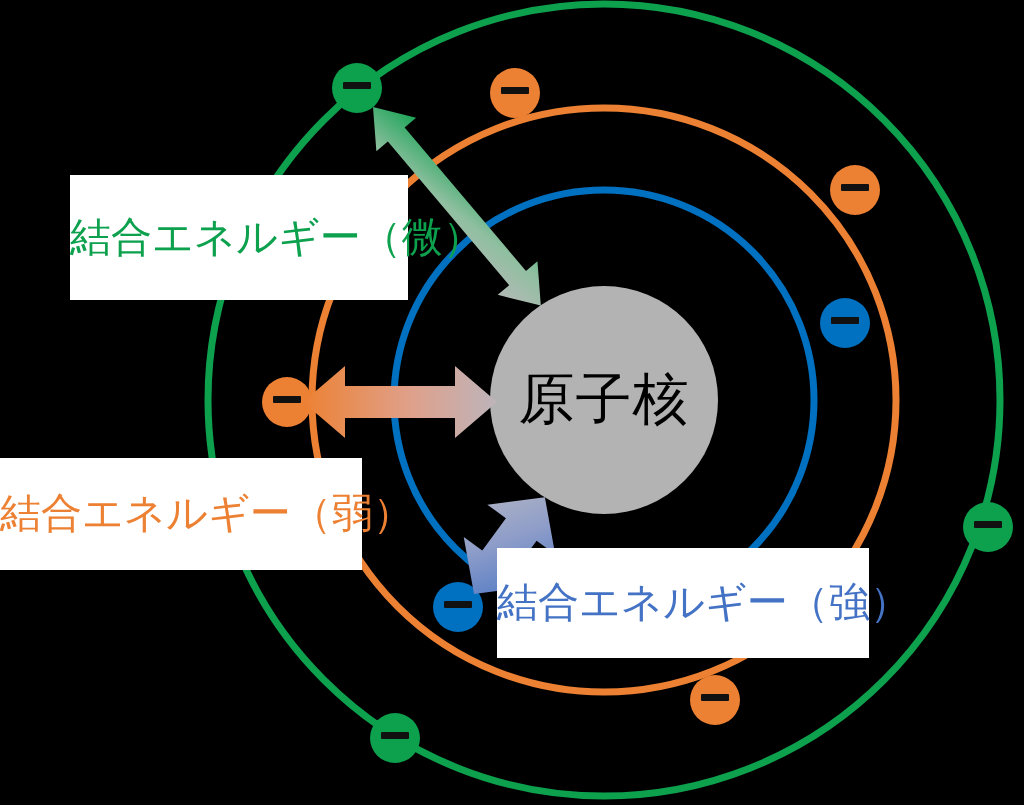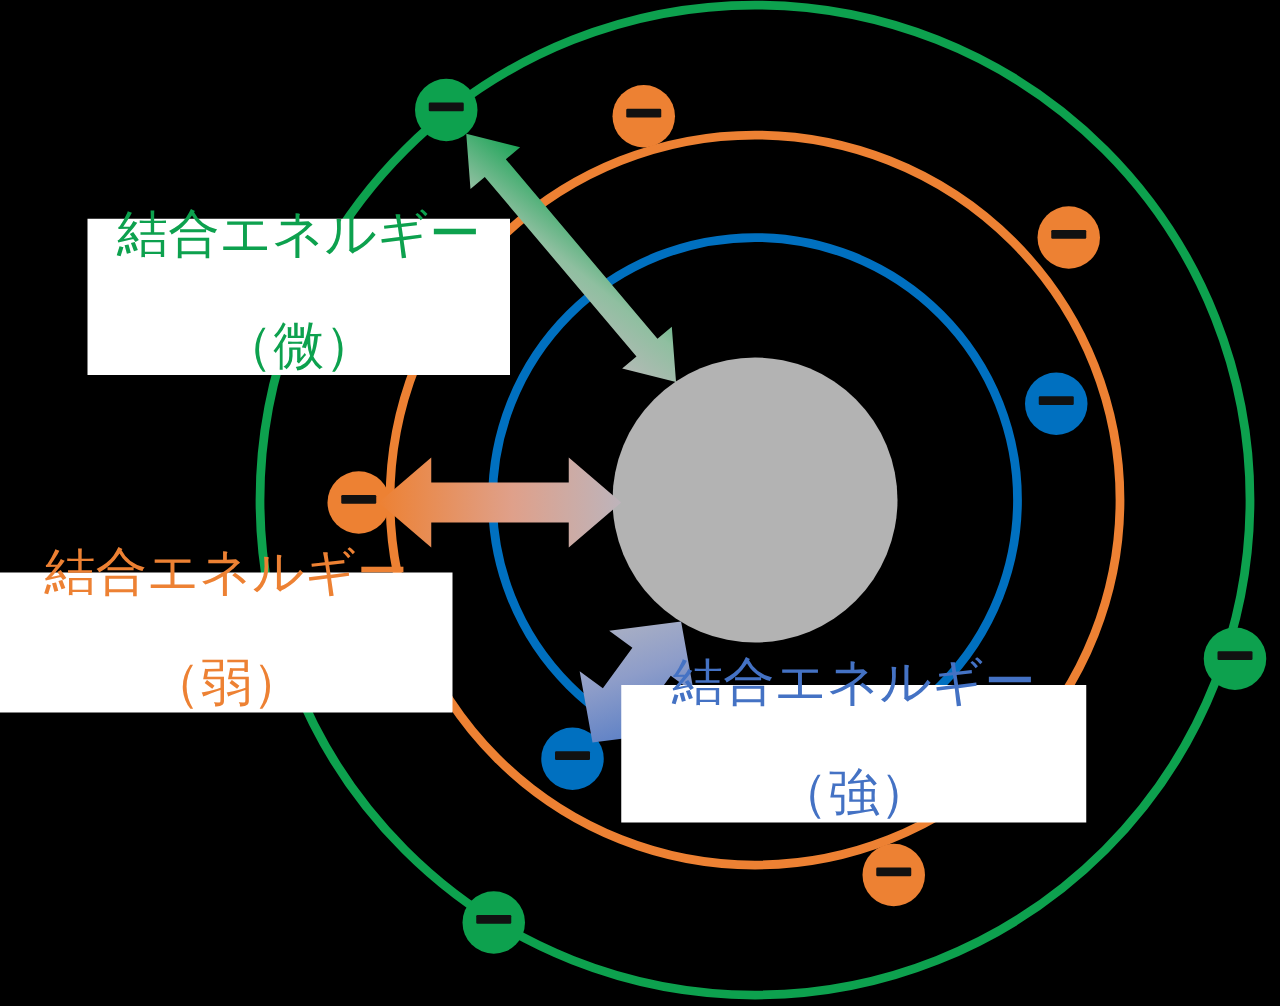--- a/index.html
+++ b/index.html
@@ -2,22 +2,22 @@
 <html><head>
 <meta charset="utf-8">
 <title>atom-binding-energy-diagram</title>
 <style>
   html,body{margin:0;padding:0;background:#000;}
   body{width:1024px;height:805px;overflow:hidden;
        font-family:"DejaVu Sans","Liberation Sans",sans-serif;}
   #stage{position:relative;width:1024px;height:805px;background:#000;}
   #svgroot{position:absolute;left:0;top:0;width:1024px;height:805px;}
   .labelbox{position:absolute;background:#ffffff;display:flex;
-            flex-direction:column;align-items:center;justify-content:flex-end;
-            line-height:1.12;white-space:pre;gap:43px;}
+            flex-direction:row;align-items:center;justify-content:space-between;
+            line-height:1.12;white-space:pre;}
   .labelbox .l1,.labelbox .l2{display:block;text-align:center;}
   #label-weakest{left:70px;top:175px;width:338px;height:125px;font-size:41px;}
   #label-weak{left:0px;top:458px;width:362px;height:112px;font-size:41px;}
   #label-strong{left:497px;top:548px;width:372px;height:110px;font-size:41px;}
   #nucleus-label{position:absolute;left:494px;top:362px;width:220px;
     height:76px;display:flex;align-items:center;justify-content:center;
     font-size:56px;color:#000000;letter-spacing:1px;}
 </style>
 </head>
 <body>
@@ -100,20 +100,21 @@
 
     <g transform="translate(303,402)">
       <polygon fill="url(#gradOrange)" points="0,0 42,-36 42,-16 152,-16 152,-36 194,0 152,36 152,16 42,16 42,36"></polygon>
     </g>
 
     <g transform="translate(474,594) rotate(-53.8)">
       <polygon fill="url(#gradBlue)" points="0,0 40,-42 40,-19 80,-19 80,-42 120,0 80,42 80,19 40,19 40,42"></polygon>
     </g>
   </svg>
 
+  <div id="nucleus-label">原子核</div>
 
   <div class="labelbox" id="label-weakest" style="color:#0DA14E">
     <span class="l1">結合エネルギー</span>
     <span class="l2">（微）</span>
   </div>
 
   <div class="labelbox" id="label-weak" style="color:#ED8133">
     <span class="l1">結合エネルギー</span>
     <span class="l2">（弱）</span>
   </div>

